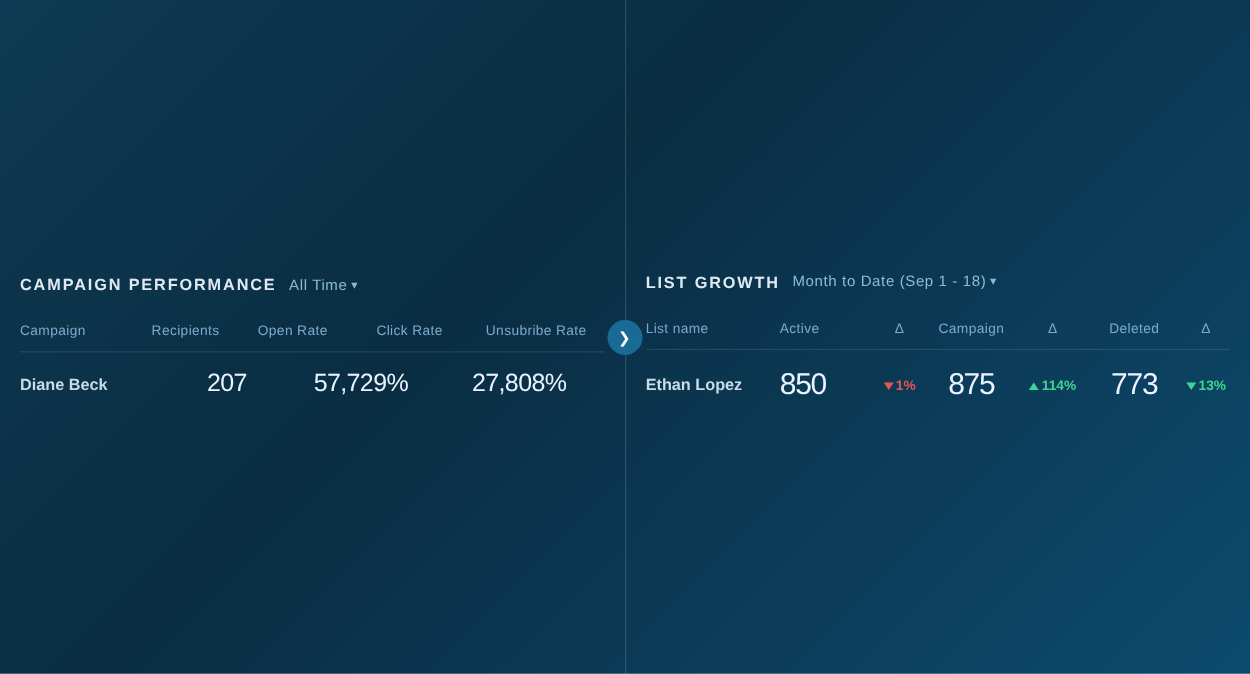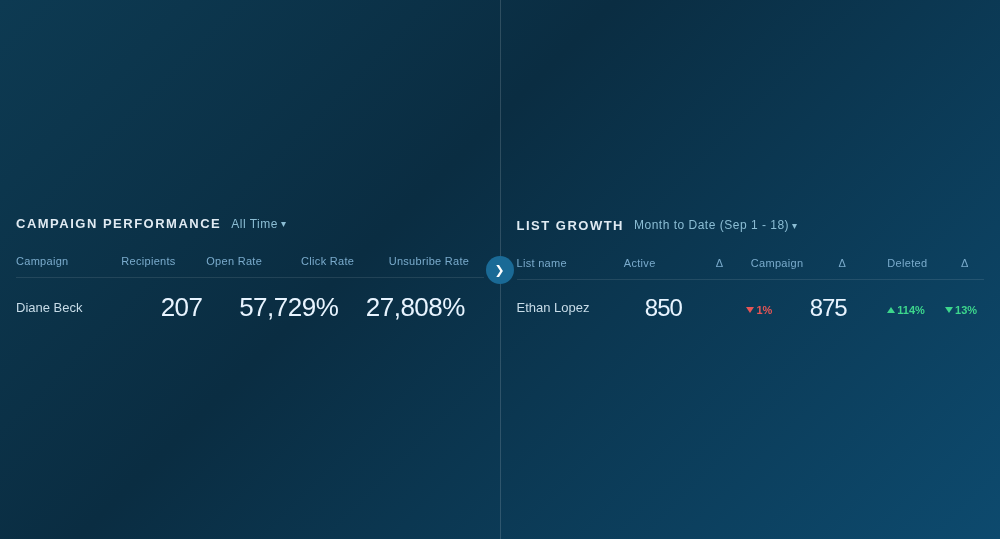--- a/index.html
+++ b/index.html
@@ -87,25 +87,25 @@
     .header-label {
       font-size: 11px;
       color: #7aabcc;
       font-weight: 400;
       letter-spacing: 0.3px;
     }
 
     .row-label {
       font-size: 13px;
       color: #c8dce8;
-      font-weight: 400;
+      font-weight: 700;
     }
 
     .row-value {
-      font-size: 26px;
+      font-size: 20px;
       font-weight: 300;
       color: #e8f4ff;
       letter-spacing: -0.5px;
     }
 
     .row-value-large {
       font-size: 24px;
       font-weight: 300;
       color: #e8f4ff;
       letter-spacing: -1px;
@@ -233,20 +233,21 @@
           <span>1%</span>
         </span>
       </div>
       <div class="col-bounced row-value-large">875</div>
       <div class="col-bounced-delta">
         <span class="delta-badge delta-up-green">
           <span class="triangle-up" style="color:#3dd68c;"></span>
           <span>114%</span>
         </span>
       </div>
+      <div class="col-deleted row-value-large">773</div>
       <div class="col-deleted-delta">
         <span class="delta-badge delta-down-green">
           <span class="triangle-down" style="color:#3dd68c;"></span>
           <span>13%</span>
         </span>
       </div>
     </div>
   </div>
 </div>
 

